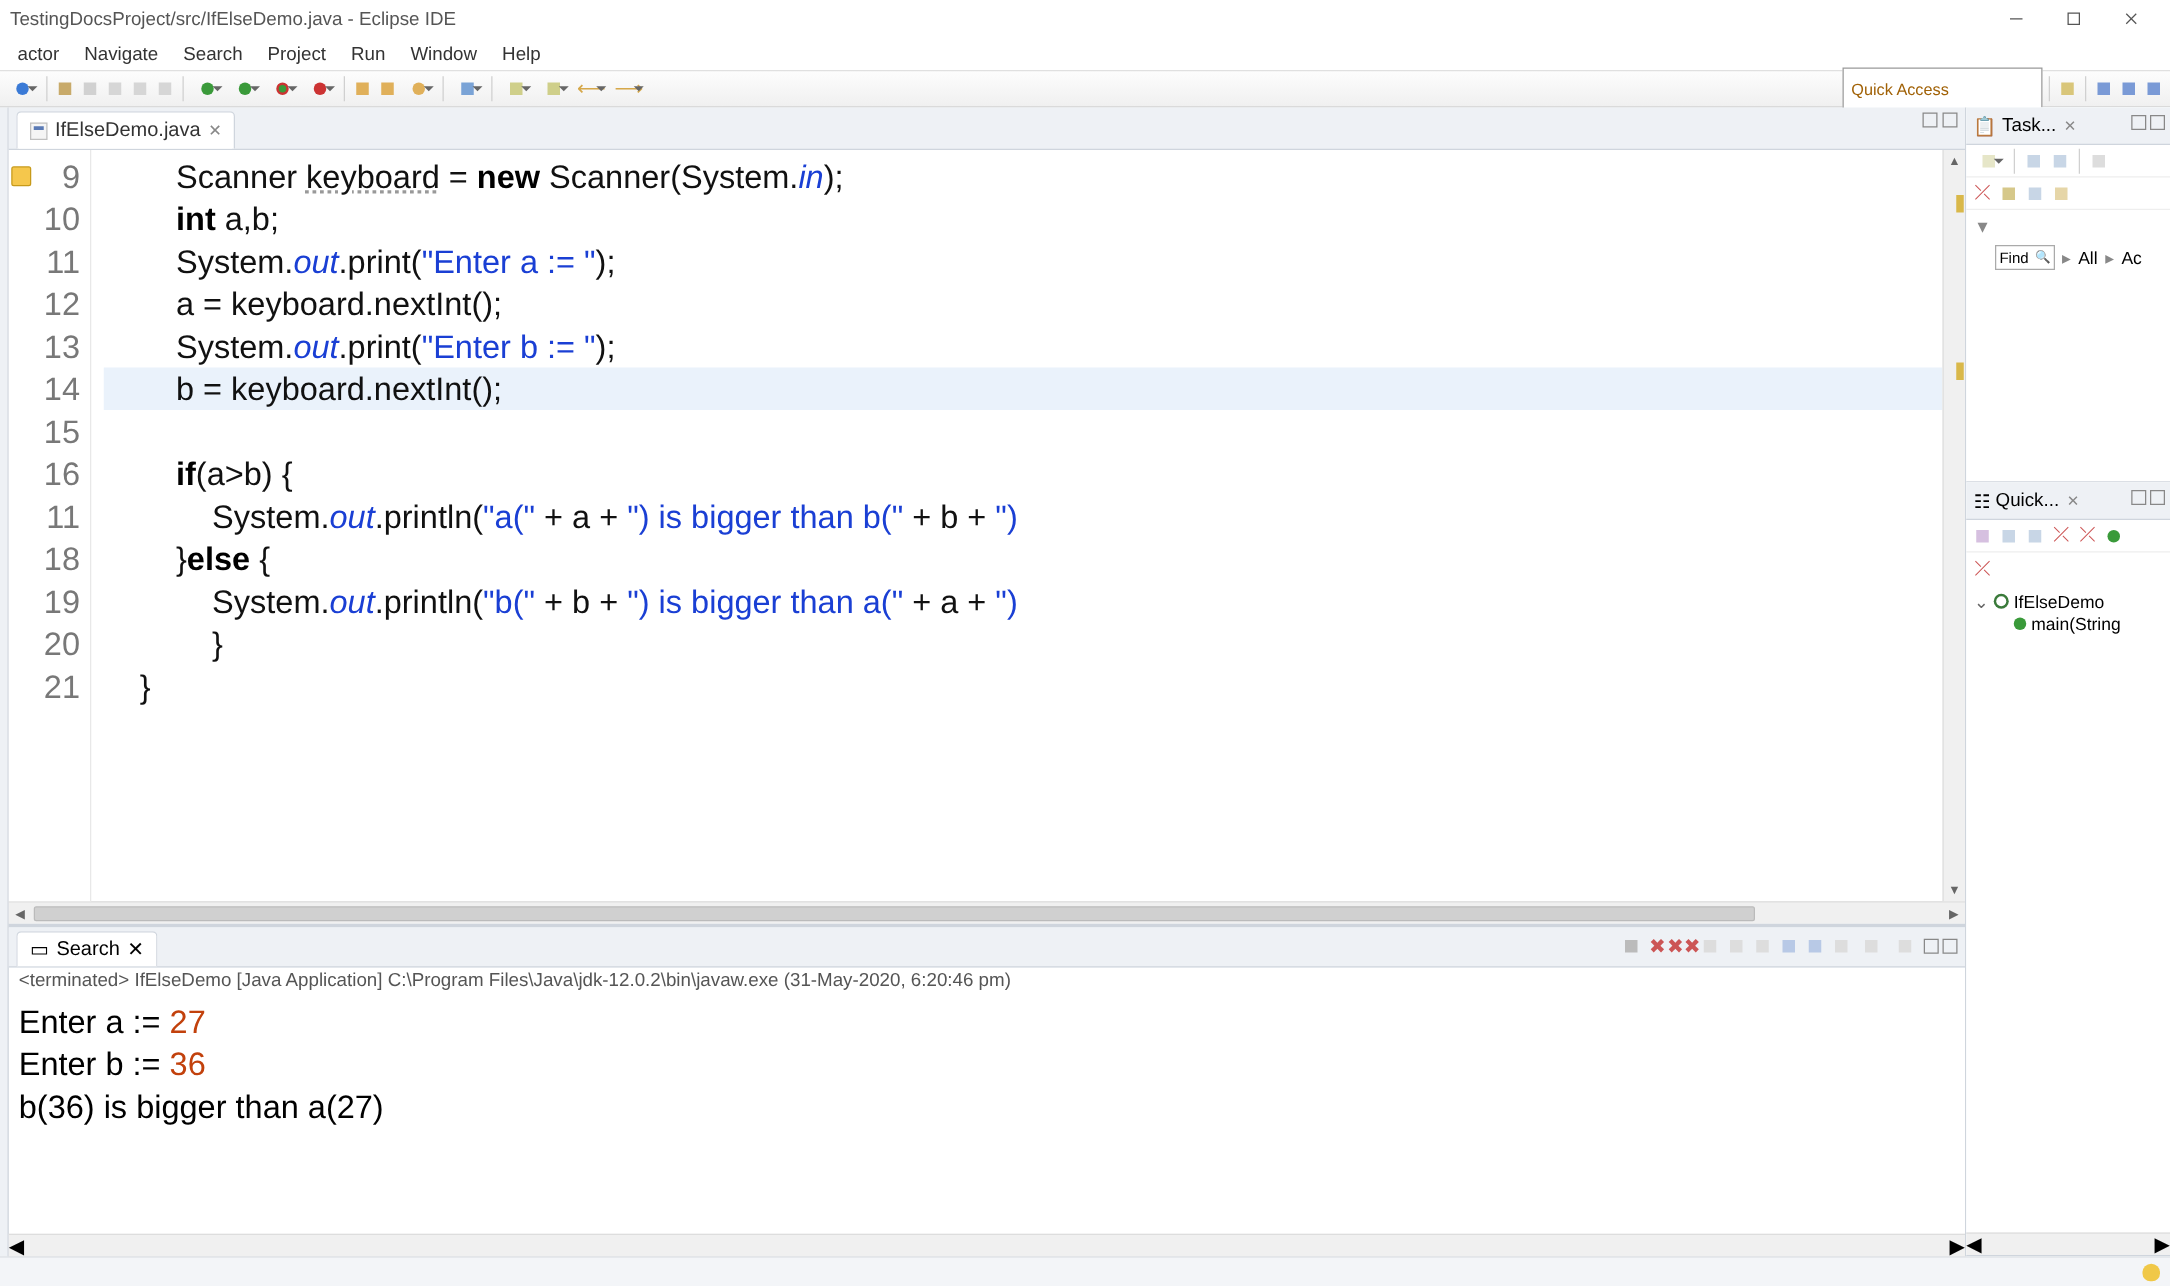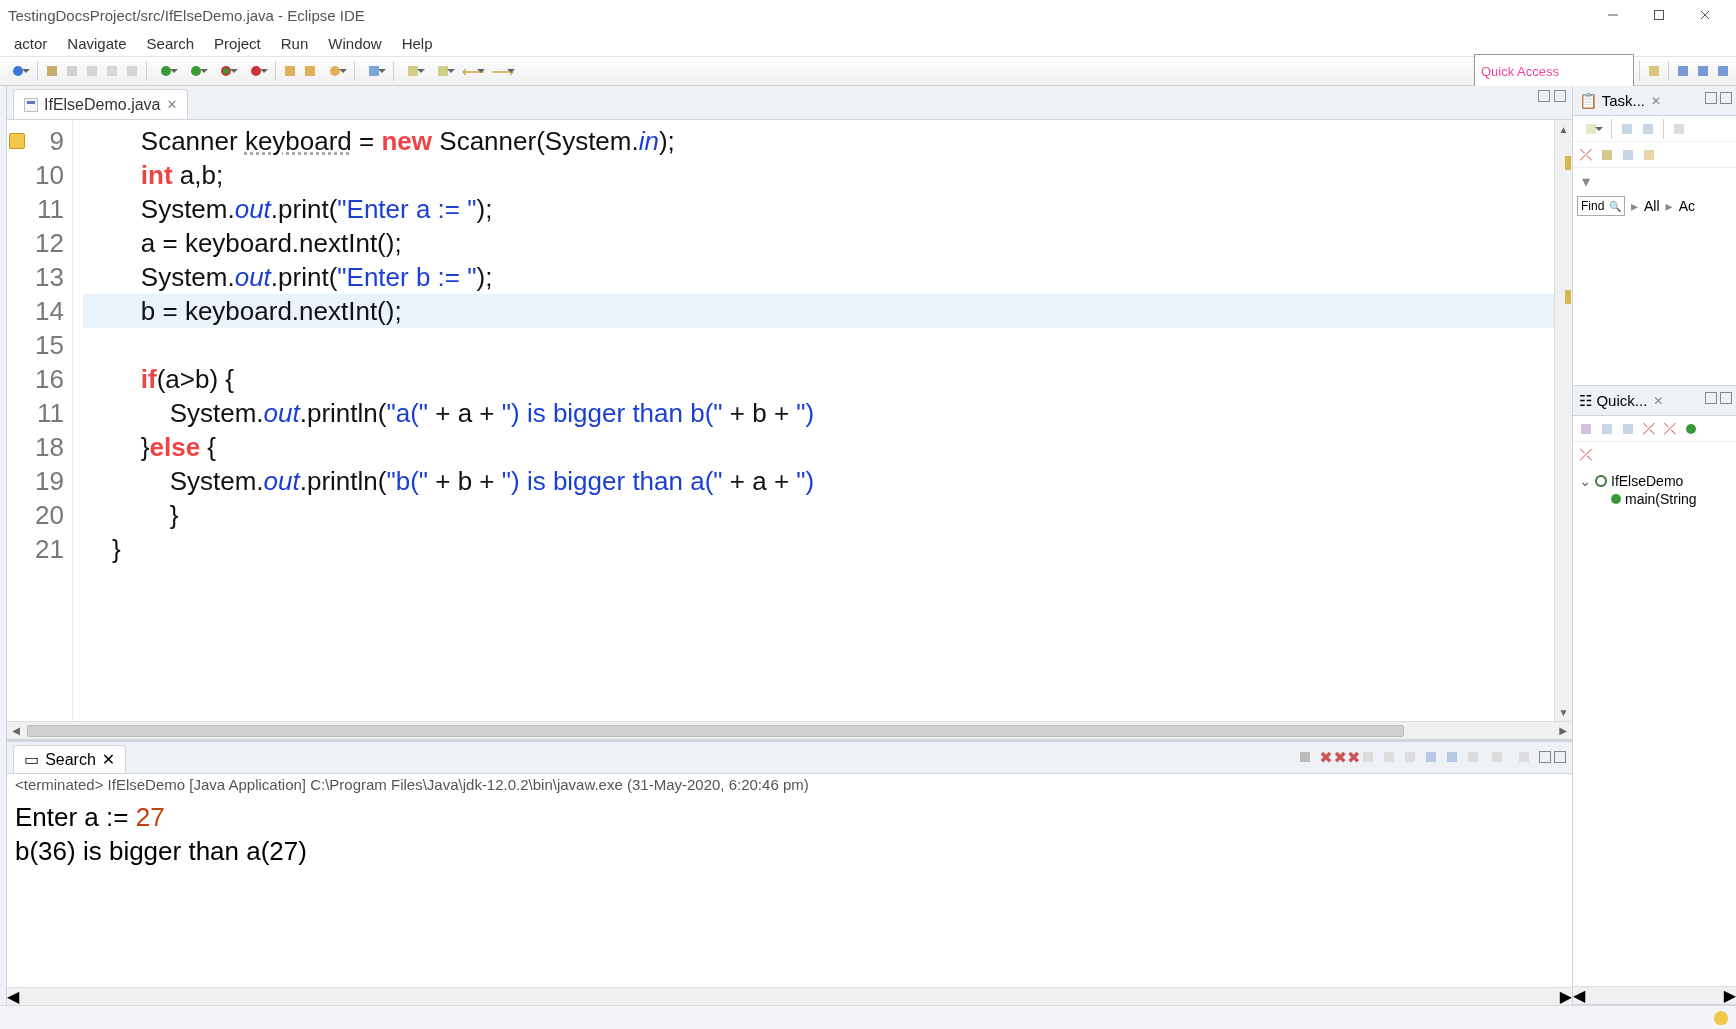--- a/index.html
+++ b/index.html
@@ -15,21 +15,21 @@
 .menubar { height:26px; background:#fff; display:flex; align-items:center; padding:0 4px; font-size:15px; color:#333; }
 .menubar .item { padding:2px 10px; cursor:default; }
 
 
 .toolbar { height:30px; background:linear-gradient(#fdfdfd,#f0f0f0); border-top:1px solid #e0e0e0; border-bottom:1px solid #cfcfcf; display:flex; align-items:center; padding:0 4px; gap:2px; }
 .tbtn { width:18px; height:18px; display:flex; align-items:center; justify-content:center; border-radius:2px; }
 .tbtn.dd { width:28px; position:relative; }
 .tbtn.dd::after { content:""; position:absolute; right:2px; top:7px; border:4px solid transparent; border-top-color:#666; }
 .tsep { width:1px; height:20px; background:#d0d0d0; margin:0 3px; }
 .toolbar .flex { flex:1; }
-.quick { width:160px; height:34px; border:1px solid #999; background:#fff; font-size:13px; color:#ec4899; padding:0 6px; display:flex; align-items:center; }
+.quick { width:160px; height:34px; border:1px solid #999; background:#fff; font-size:13px; color:#a16207; padding:0 6px; display:flex; align-items:center; }
 
 
 .workarea { display:flex; height:calc(1029px - 30px - 26px - 30px - 24px); }
 .leftstrip { width:7px; background:#eef1f5; border-right:1px solid #cfd5dd; }
 .centercol { flex:1; display:flex; flex-direction:column; min-width:0; }
 .rightcol  { width:164px; display:flex; flex-direction:column; border-left:1px solid #cfd5dd; background:#f7f9fc; }
 
 
 .tabstrip { height:34px; background:#eef1f5; display:flex; align-items:flex-end; padding:0 6px; border-bottom:1px solid #cfd5dd; position:relative; }
 .tab { background:#fff; border:1px solid #cfd5dd; border-bottom:none; height:30px; display:flex; align-items:center; padding:0 10px; font-size:16px; color:#333; gap:6px; border-radius:4px 4px 0 0; }
@@ -38,21 +38,21 @@
 .tinybox { width:12px; height:12px; border:1px solid #888; }
 
 
 .editwrap { flex:1; display:flex; min-height:0; position:relative; }
 .gutter { width:66px; background:#fff; border-right:1px solid #e8e8e8; text-align:right; font-family:Consolas,monospace; font-size:26px; color:#787878; padding-top:4px; }
 .gutter .ln { height:34px; line-height:34px; padding-right:8px; position:relative; }
 .gutter .ln.mark::before { content:""; position:absolute; left:2px; top:9px; width:14px; height:14px; background:#f5c74c; border:1px solid #c79a1a; border-radius:2px; }
 .code { flex:1; font-family:Consolas,monospace; font-size:26px; line-height:34px; padding:4px 0 0 10px; color:#111; white-space:pre; overflow:hidden; position:relative; }
 .code .row { height:34px; }
 .code .row.cur { background:#eaf2fb; }
-.kw { color:#ef4444; font-weight:bold; }
+.kw { color:#000000; font-weight:bold; }
 .fld { color:#1a3fd4; font-style:italic; font-weight:400; }
 .str { color:#1a3fd4; }
 .vscroll { width:18px; background:#f0f0f0; border-left:1px solid #ddd; position:relative; }
 .vscroll .arrow { height:18px; display:flex; align-items:center; justify-content:center; color:#666; font-size:10px; }
 .vscroll .track { position:absolute; top:18px; bottom:18px; left:0; right:0; }
 .vscroll .overview { position:absolute; right:1px; width:6px; }
 .ov1 { top:36px; height:14px; background:#d9b84a; }
 .ov2 { top:170px; height:14px; background:#d9b84a; }
 .hscroll { height:18px; background:#f0f0f0; border-top:1px solid #ddd; display:flex; align-items:center; }
 .hscroll .harrow { width:18px; text-align:center; color:#666; font-size:10px; }
@@ -69,21 +69,21 @@
 .cin { color:#c2410c; }
 .chscroll { height:18px; background:#f0f0f0; border-top:1px solid #ddd; display:flex; align-items:center; }
 
 
 .panel { border-bottom:1px solid #cfd5dd; background:#fff; display:flex; flex-direction:column; }
 .panelhead { height:30px; background:#eef1f5; border-bottom:1px solid #cfd5dd; display:flex; align-items:center; padding:0 6px; font-size:15px; gap:4px; position:relative; }
 .panelhead .close { font-size:12px; color:#888; margin-left:2px; }
 .panelhead .pctrls { position:absolute; right:4px; top:6px; display:flex; gap:3px; }
 .paneltools { height:26px; display:flex; align-items:center; padding:0 4px; gap:3px; border-bottom:1px solid #eee; }
 .panelbody { flex:1; font-size:14px; padding:4px 6px; overflow:hidden; }
-.findrow { display:flex; align-items:center; gap:6px; font-size:14px; padding:2px 4px; }
+.findrow { display:flex; align-items:center; gap:6px; font-size:14px; padding:2px 4px;justify-content:center; }
 .findbox { width:48px; height:20px; border:1px solid #aaa; font-size:12px; padding:0 3px; display:flex; align-items:center; position:relative; }
 .findbox::after{ content:"🔍"; position:absolute; right:2px; font-size:10px; color:#777;}
 .treeitem { display:flex; align-items:center; gap:4px; font-size:14px; padding:1px 0; }
 .treeitem .tw { width:12px; text-align:center; color:#666; }
 .greenball { width:10px; height:10px; background:#3a9a3a; border-radius:50%; display:inline-block; }
 .classicon { width:12px; height:12px; background:#3a7a3a; border-radius:50%; display:inline-block; position:relative;}
 .classicon::after{content:"";position:absolute;inset:2px;background:#fff;border-radius:50%;}
 
 
 .statusbar { height:24px; background:#f3f5f8; border-top:1px solid #d7dbe0; display:flex; align-items:center; justify-content:flex-end; padding:0 8px; font-size:12px; color:#777; }
@@ -295,21 +295,21 @@
               <span class="sq" style="background:#ddd"></span>
             </div>
           <div class="cbtn dd" style="width:24px">
               <span class="sq" style="background:#ddd"></span>
             </div>
           <div class="tinybox"></div>
           <div class="tinybox"></div>
         </div>
       </div>
       <div class="consoleinfo">&lt;terminated&gt; IfElseDemo [Java Application] C:\Program Files\Java\jdk-12.0.2\bin\javaw.exe (31-May-2020, 6:20:46 pm)</div>
-      <div class="consoleout" id="conout"><div><span>Enter a := </span><span class="cin">27</span></div><div><span>b(36) is bigger than a(27)</span></div></div>
+      <div class="consoleout" id="conout"><div><span>Enter a := </span><span class="cin">27</span></div><div><span>Enter b := </span><span class="cin">36</span></div><div><span>b(36) is bigger than a(27)</span></div></div>
       <div class="chscroll">
         <div class="harrow">◀</div>
           <div style="flex:1"></div>
           <div class="harrow">▶</div>
       </div>
     </div>
   </div>
 
   <div class="rightcol">
     <div class="panel" style="height:300px">

